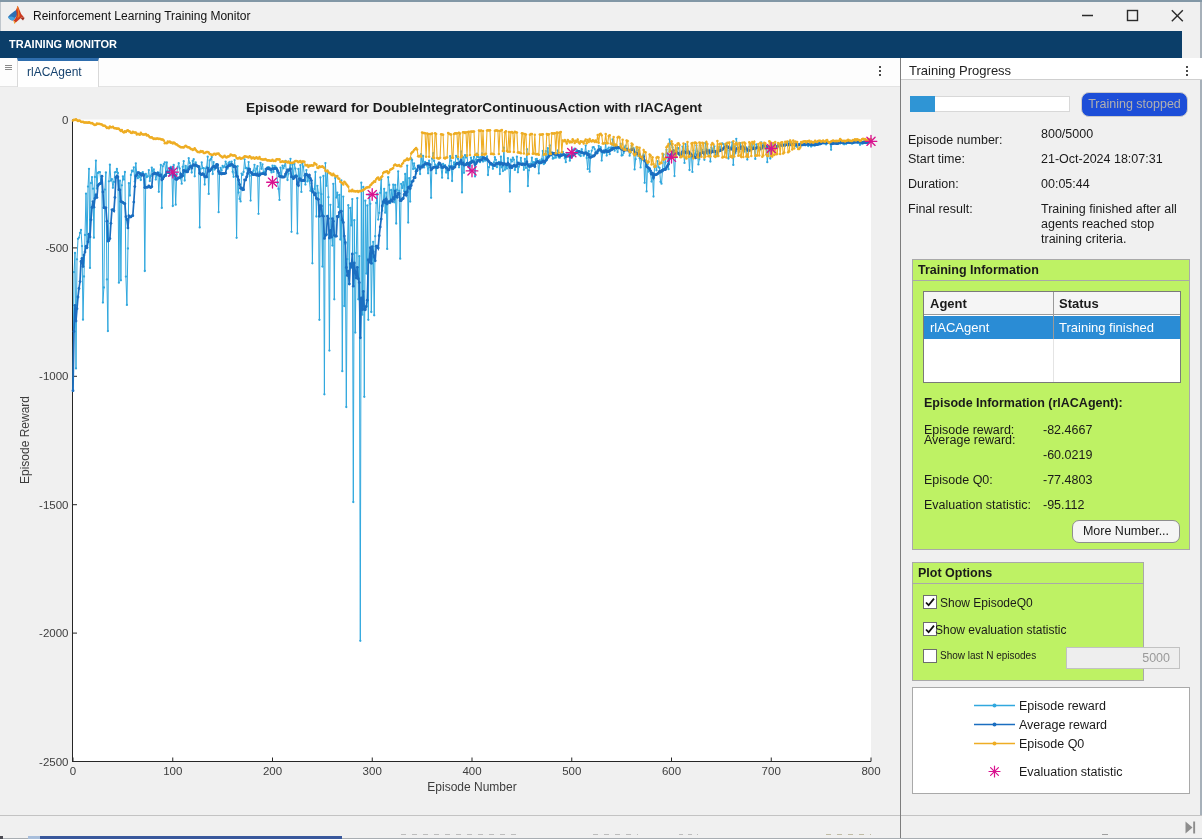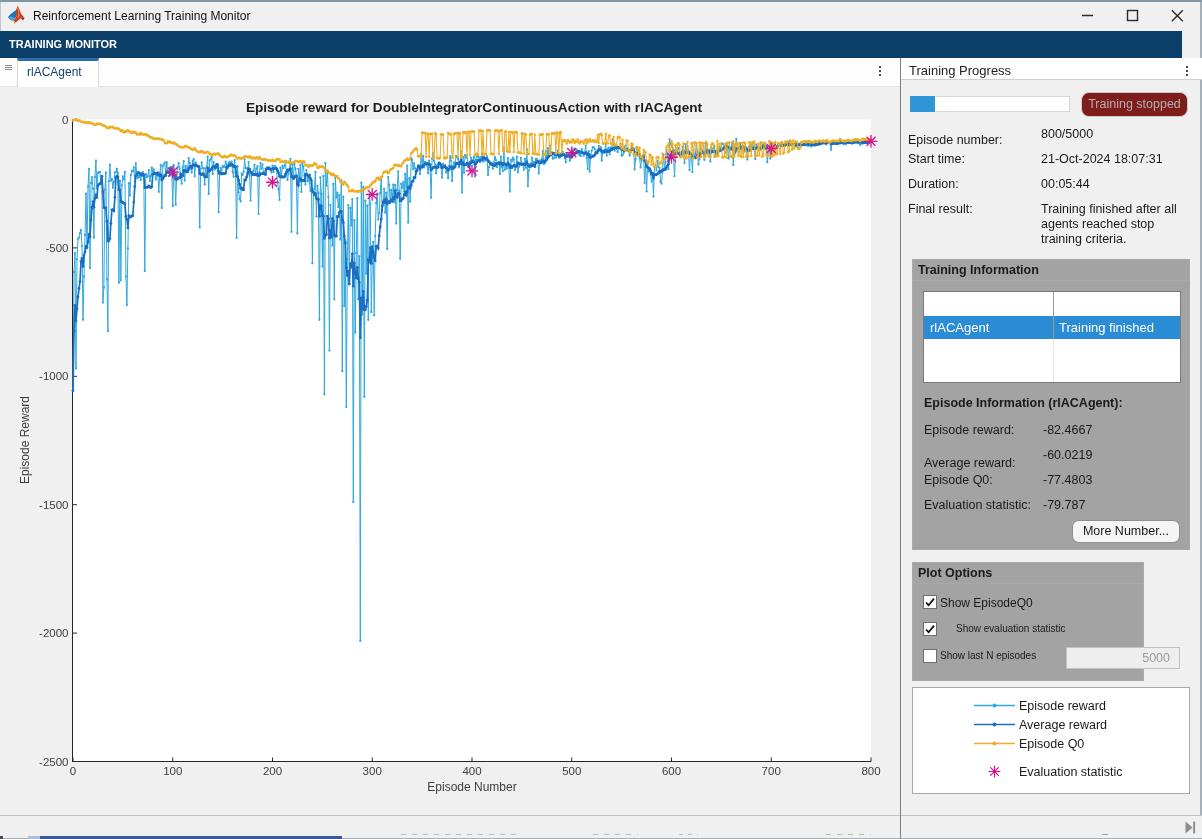--- a/index.html
+++ b/index.html
@@ -11,24 +11,24 @@
 .tabstrip{left:0;top:58px;width:900px;height:29px;background:#fdfdfd;border-bottom:1px solid #e3e3e3}
 .tab{position:absolute;left:17px;top:58px;width:82px;height:29px;background:#fff;border-left:1px solid #d9d9d9;border-right:1px solid #d9d9d9;border-top:3px solid #2e6dad;color:#16436f;font-size:12px;text-align:left;padding-left:9px;line-height:22px}
 .rhead{left:901px;top:58px;width:301px;height:22px;background:#fff;border-bottom:1px solid #cfcfcf}
 .rhead span{position:absolute;left:8px;top:5px;font-size:13px;color:#222}
 .vdots{width:2px}
 .vdots i{display:block;width:2px;height:2px;background:#4a4a4a;margin-bottom:2px}
 .divider{left:900px;top:58px;width:1px;height:781px;background:#7d7d7d}
 .statusbar{left:0;top:815px;width:1202px;height:24px;background:#f0f0f0;border-top:1px solid #c3c3c3}
 .grip{left:5px;top:65px}
 .grip i{display:block;width:7px;height:1px;background:#8a8a8a;margin-bottom:1px}
-.panel{position:absolute;border:1px solid #a9a9a9;background:#a3a3a3}
+.panel{position:absolute;border:1px solid #a9a9a9;background:#bef264}
 .ptitle{position:absolute;left:5px;top:3px;font-weight:bold;font-size:12.5px;color:#1a1a1a}
 .psep{position:absolute;left:0;width:100%;height:1px;background:#a9a9a9}
-.btn{position:absolute;border:1px solid #bfbfbf;border-radius:5px;font-size:12.5px;text-align:center;color:#1a1a1a;background:#7f1d1d}
+.btn{position:absolute;border:1px solid #bfbfbf;border-radius:5px;font-size:12.5px;text-align:center;color:#1a1a1a;background:#1d4ed8}
 .cb{position:absolute;width:14px;height:14px;border:1px solid #6e6e6e;background:#fff}
 .lab{position:absolute;font-size:12.5px;color:#1a1a1a;white-space:nowrap}
 .val{position:absolute;font-size:12.5px;color:#1a1a1a;white-space:nowrap}
 </style></head><body>
 
 <div class="abs titlebar"></div>
 <svg class="abs" style="left:7px;top:5px" width="20" height="21" viewBox="0 0 20 21">
 <path d="M1,12 C3.5,9 6.5,6.8 9.5,4.8 L11.6,7.9 C9.6,10.6 8.1,13.3 5.9,15.6 C3.9,15.5 2.1,14 1,12 Z" fill="#2d6fb3"></path>
 <path d="M1,12 C2.1,14 3.9,15.5 5.9,15.6 L8.3,13.1 4.6,11.5 Z" fill="#46a3de"></path>
 <path d="M10.8,0.8 L14.2,9 L17.6,13 L15,12.2 L12.2,14.6 L8.8,17.4 L6.2,15.6 C9.2,13.4 10.7,9.4 8.9,5.2 Z" fill="#cd3b20"></path>
@@ -2586,50 +2586,54 @@
 <div class="lab" style="left:908px;top:177px">Duration:</div>
 <div class="val" style="left:1041px;top:177px">00:05:44</div>
 <div class="lab" style="left:908px;top:202px">Final result:</div>
 <div class="val" style="left:1041px;top:202px;width:150px;white-space:normal;line-height:15px">Training finished after all agents reached stop training criteria.</div>
 
 <div class="panel" style="left:912px;top:259px;width:278px;height:291px">
   <span class="ptitle">Training Information</span>
   <div class="psep" style="top:20px"></div>
 
   <div class="abs" style="left:10px;top:31px;width:258px;height:92px;background:#fff;border:1px solid #7a7a7a">
+    <div class="abs" style="left:0;top:0;width:256px;height:23px;background:#f5f5f5;border-bottom:1px solid #9a9a9a">
+      <span class="abs" style="left:6px;top:4px;font-weight:bold">Agent</span>
+      <span class="abs" style="left:135px;top:4px;font-weight:bold">Status</span>
+    </div>
     <div class="abs" style="left:0;top:24px;width:256px;height:23px;background:#2a8cd5;color:#fff">
       <span class="abs" style="left:6px;top:4px">rlACAgent</span>
       <span class="abs" style="left:135px;top:4px">Training finished</span>
     </div>
     <div class="abs" style="left:129px;top:0;width:1px;height:47px;background:#9a9a9a"></div>
     <div class="abs" style="left:129px;top:47px;width:1px;height:43px;background:#e4e4e4"></div>
   </div>
   <div class="abs" style="left:11px;top:136px;font-weight:bold;font-size:12.5px">Episode Information (rlACAgent):</div>
   <div class="lab" style="left:11px;top:163px">Episode reward:</div>
     <div class="val" style="left:130px;top:163px">-82.4667</div>
-  <div class="lab" style="left:11px;top:196px">Average reward:</div>
+  <div class="lab" style="left:11px;top:173px">Average reward:</div>
     <div class="val" style="left:130px;top:188px">-60.0219</div>
   <div class="lab" style="left:11px;top:213px">Episode Q0:</div>
     <div class="val" style="left:130px;top:213px">-77.4803</div>
   <div class="lab" style="left:11px;top:238px">Evaluation statistic:</div>
-    <div class="val" style="left:130px;top:238px">-79.787</div>
+    <div class="val" style="left:130px;top:238px">-95.112</div>
   <div class="btn" style="left:159px;top:260px;width:108px;height:23px;line-height:21px;border-radius:7px;border-color:#8f8f8f;background:#f5f5f5">More Number...</div>
 </div>
 
 <div class="panel" style="left:912px;top:562px;width:232px;height:119px">
   <span class="ptitle">Plot Options</span>
   <div class="psep" style="top:20px"></div>
   <div class="cb" style="left:10px;top:32px"><svg width="12" height="12" viewBox="0 0 12 12">
         <path d="M2 6.5 L4.6 9.2 L10 2.6" fill="none" stroke="#111" stroke-width="1.8"></path>
       </svg></div>
   <div class="lab" style="left:27px;top:33px;font-size:12px">Show EpisodeQ0</div>
   <div class="cb" style="left:10px;top:59px"><svg width="12" height="12" viewBox="0 0 12 12">
         <path d="M2 6.5 L4.6 9.2 L10 2.6" fill="none" stroke="#111" stroke-width="1.8"></path>
       </svg></div>
-  <div class="lab" style="left:43px;top:60px;font-size:10px">Show evaluation statistic</div>
+  <div class="lab" style="left:22px;top:60px;font-size:12px">Show evaluation statistic</div>
   <div class="cb" style="left:10px;top:86px"></div>
   <div class="lab" style="left:27px;top:87px;font-size:10px">Show last N episodes</div>
   <div class="abs" style="left:153px;top:84px;width:114px;height:22px;background:#eeeeee;border:1px solid #c2c2c2">
     <span class="abs" style="right:9px;top:3px;font-size:12.5px;color:#9a9a9a">5000</span>
   </div>
 </div>
 
 <div class="panel" style="left:912px;top:687px;width:278px;height:107px;background:#fff">
   <svg class="abs" style="left:0;top:0" width="282" height="105" viewBox="0 0 282 105">
     <g stroke-width="1.3">

